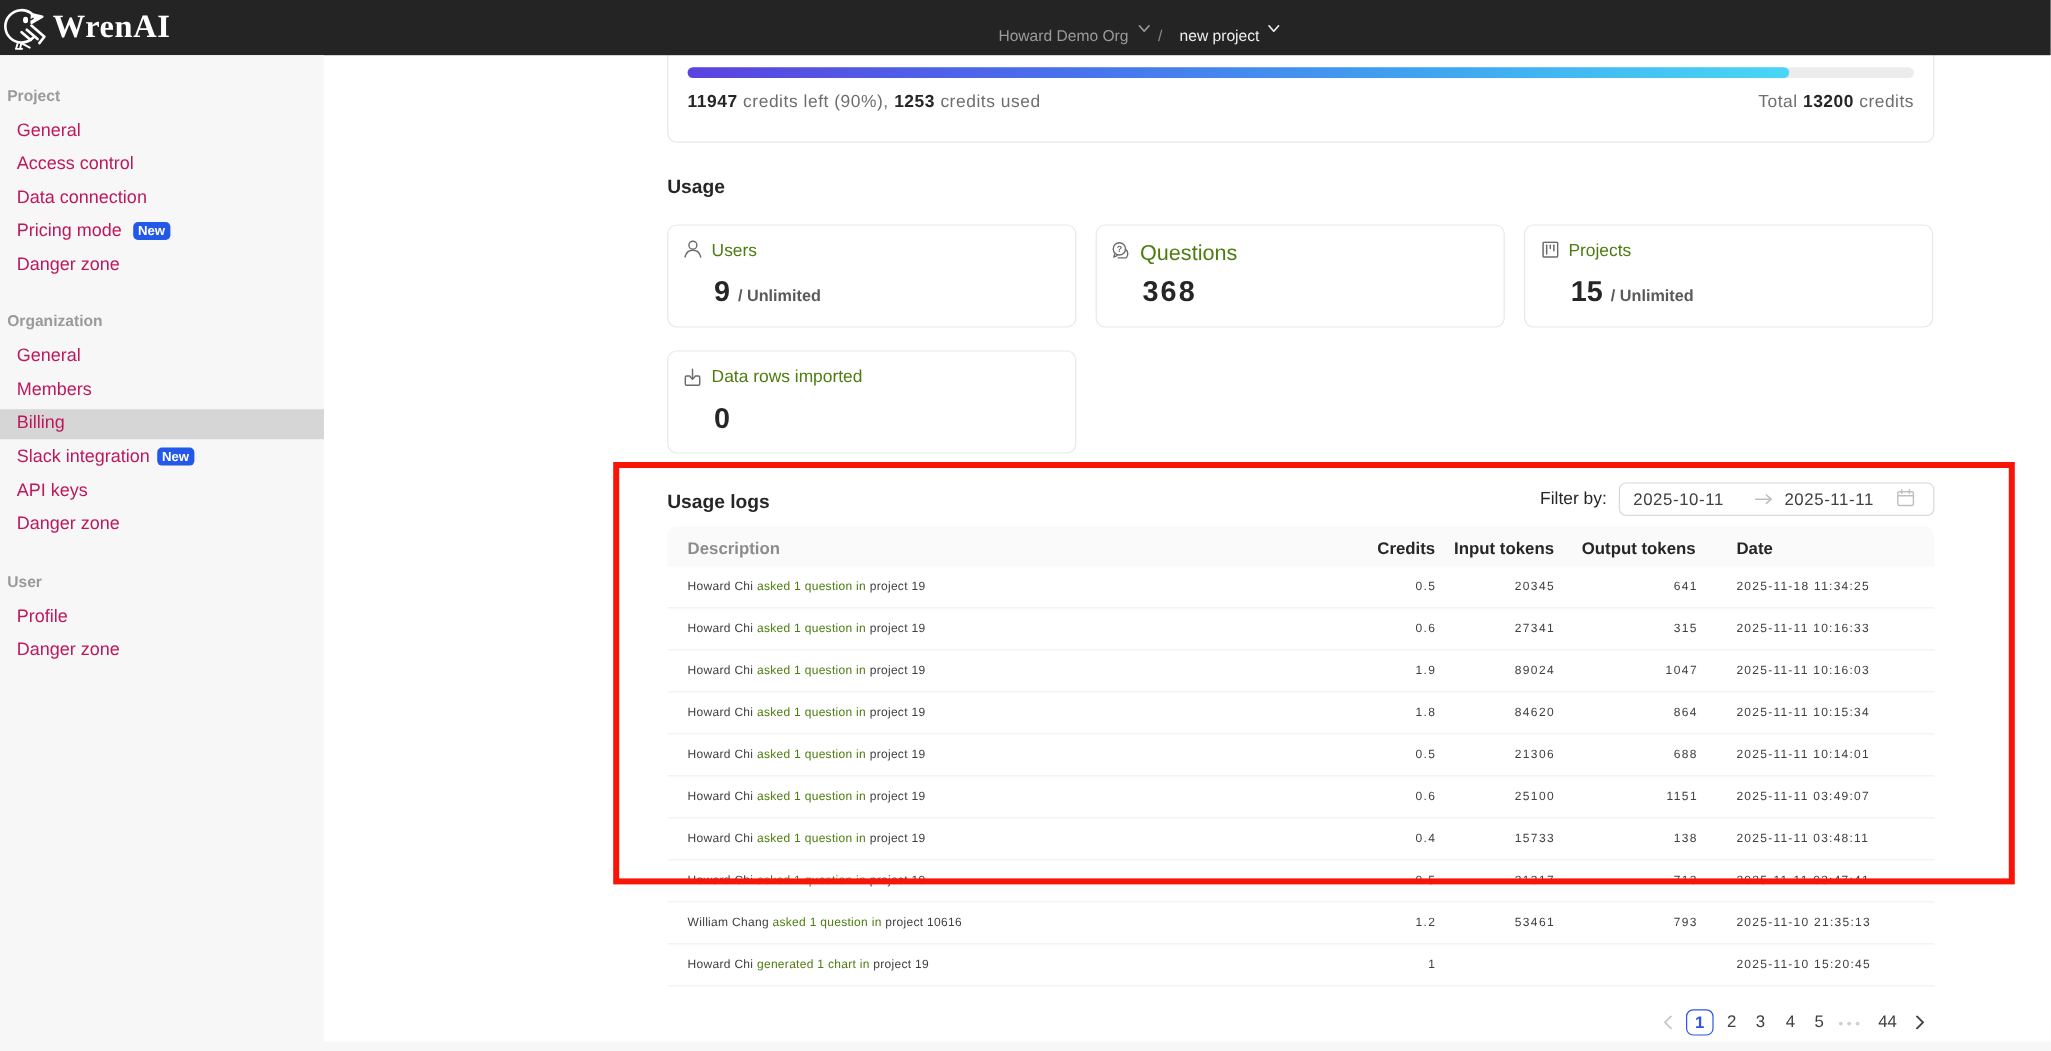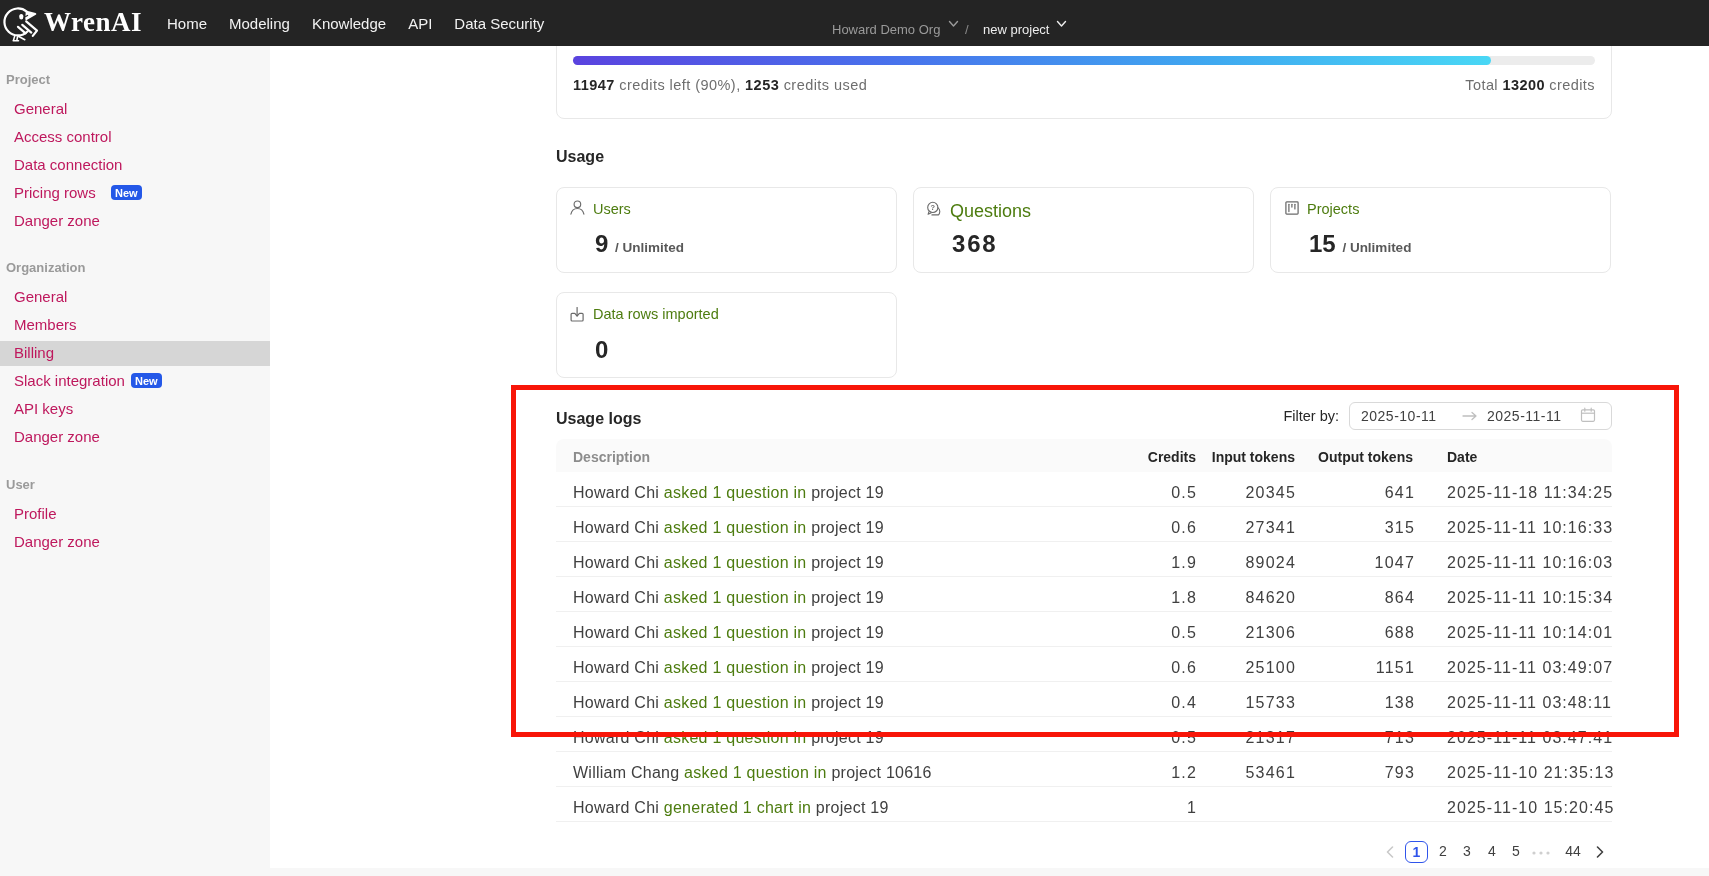--- a/index.html
+++ b/index.html
@@ -25,21 +25,21 @@
 
   .card { position:absolute; background:#fff; border:1px solid #e8e8e8; border-radius:8px; }
   .muted { color:#4d7c0f; }
   .dark { color:#262626; }
 
   .h2 { position:absolute; font-size:16px; font-weight:700; color:#262626; }
 
   
   .th { font-size:14px; font-weight:700; color:#262626; position:absolute; }
   .th.muted { color:#8c8c8c; }
-  .td { font-size:16px; color:#404040; position:absolute; white-space:nowrap; }
+  .td { font-size:10px; color:#404040; position:absolute; white-space:nowrap; }
   .rowline { position:absolute; left:556px; width:1056px; height:1px; background:#f0f0f0; }
 
   .redbox { position:absolute; left:511px; top:385px; width:1168px; height:352px; border:5px solid #f81508; z-index:50; }
 </style>
 </head>
 <body>
 
 <div class="main-bg"></div>
 
 <div class="card" style="left:556px; top:18px; width:1056px; height:101px;"></div>
@@ -192,38 +192,31 @@
    <path d="M25.7 10.7 A13.5 13.5 0 1 0 26.5 30.5" stroke="#fff" stroke-width="2.2" stroke-linecap="round"></path>
    <path d="M25.7 10.7 L34.3 12.9 L25.3 18.1 Z" stroke="#fff" stroke-width="2" stroke-linejoin="round" fill="#fff"></path>
    <path d="M27 14.2 L24.2 15.8" stroke="#242424" stroke-width="1.2"></path>
    <ellipse cx="20.3" cy="15.7" rx="2.1" ry="2.7" fill="#fff"></ellipse>
    <path d="M25.2 20.3 L36 29.6 L31.8 34.9" stroke="#fff" stroke-width="2.2" stroke-linecap="round" stroke-linejoin="round"></path>
    <path d="M21.3 23.8 L30.3 31.6" stroke="#fff" stroke-width="2.2" stroke-linecap="round"></path>
    <path d="M17 25.8 L24.6 32.3" stroke="#fff" stroke-width="2.2" stroke-linecap="round"></path>
    <path d="M13.6 35.4 L12.4 39.6 M16.6 35.7 L15.7 39.8 M12.2 39.7 L17.5 39.7 M17.9 35.5 L23.8 38.7" stroke="#fff" stroke-width="1.6" stroke-linecap="round"></path>
   </svg></div>
   <div class="logo-text">WrenAI</div>
-  <div class="navlinks">
-    <span>Home</span>
-      <span>Modeling</span>
-      <span>Knowledge</span>
-      <span>API</span>
-      <span>Data Security</span>
-  </div>
   <div class="crumb" style="left:832px; color:#9a9a9a;">Howard Demo Org</div>
   <div class="crumb" style="left:965px; color:#8a8a8a;">/</div>
   <div class="crumb" style="left:983px; color:#ededed;">new project</div>
 </div>
 
 <div class="abs" style="left:0; top:46px; width:270px; height:830px; background:#f7f7f7;">
   <div class="side-label" style="top:26px;">Project</div>
   <div class="side-item" style="top:54px;">General</div>
   <div class="side-item" style="top:82px;">Access control</div>
   <div class="side-item" style="top:110px;">Data connection</div>
-  <div class="side-item" style="top:138px;">Pricing rows</div>
+  <div class="side-item" style="top:138px;">Pricing mode</div>
   <div class="badge" style="left:111px; top:139px;">New</div>
   <div class="side-item" style="top:166px;">Danger zone</div>
 
   <div class="side-label" style="top:214px;">Organization</div>
   <div class="side-item" style="top:242px;">General</div>
   <div class="side-item" style="top:270px;">Members</div>
   <div class="side-sel" style="top:295px;"></div>
   <div class="side-item" style="top:298px;">Billing</div>
   <div class="side-item" style="top:326px;">Slack integration</div>
   <div class="badge" style="left:131px; top:327px;">New</div>

